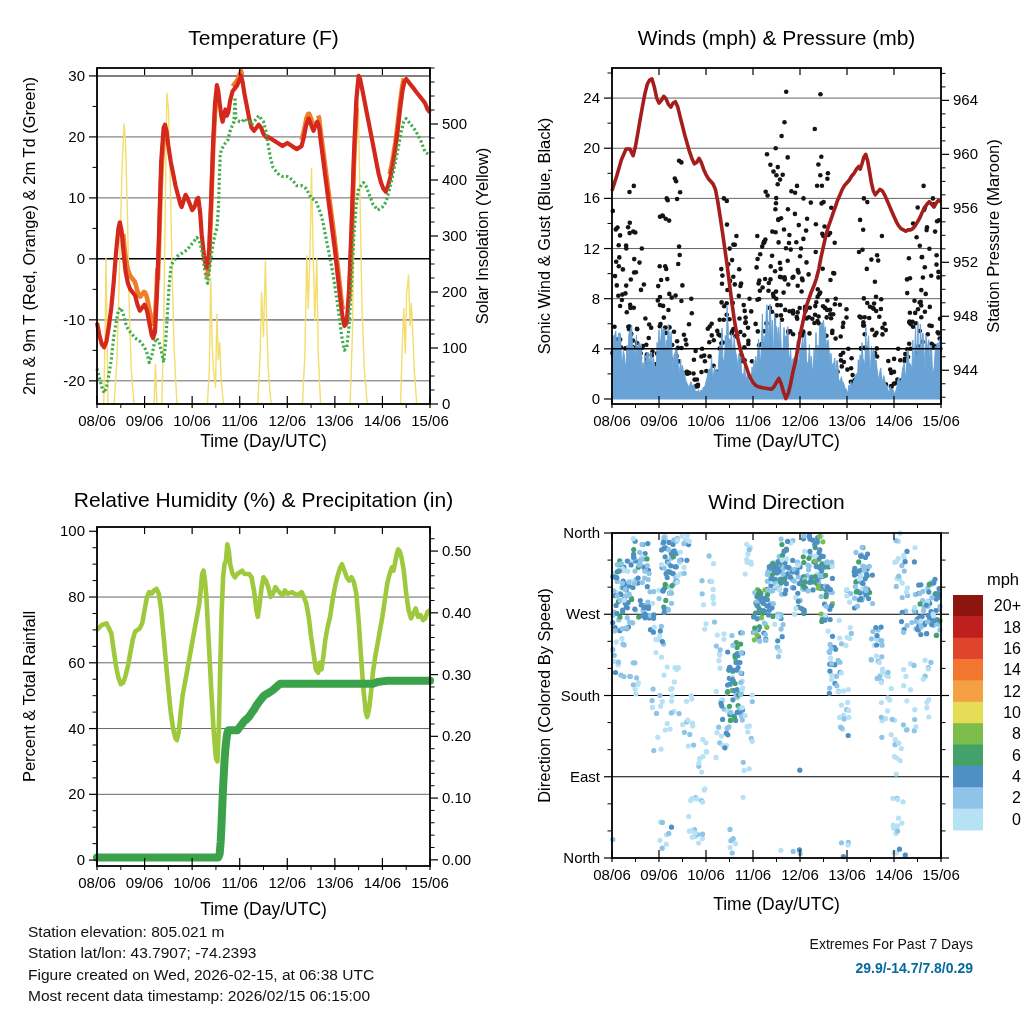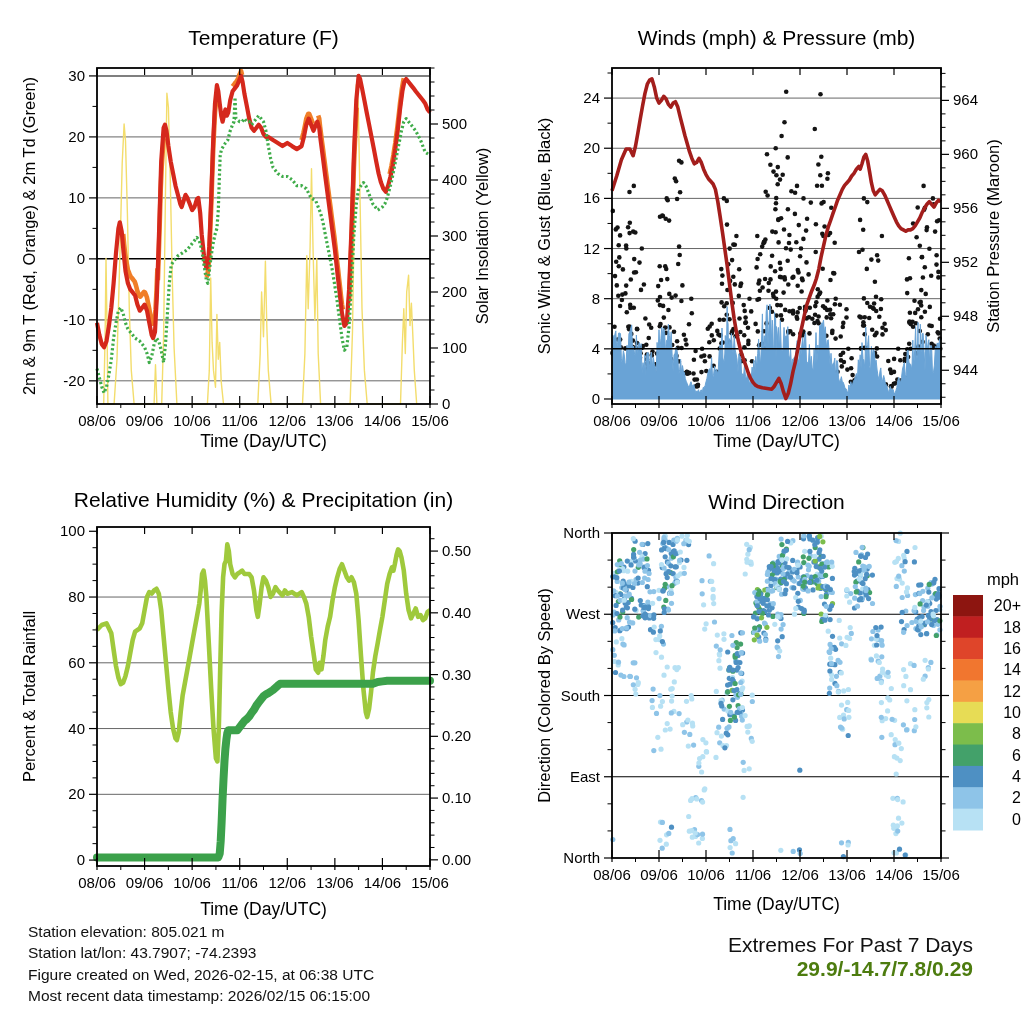--- a/index.html
+++ b/index.html
@@ -1,20 +1,20 @@
 <!DOCTYPE html>
 <html><head>
 <meta charset="utf-8">
 <style>
   html,body{margin:0;padding:0;background:#fff;}
   .page{position:relative;width:1024px;height:1024px;background:#fff;overflow:hidden;
         font-family:"Liberation Sans",sans-serif;}
   #charts{position:absolute;left:0;top:0;}
   .footer{position:absolute;left:28px;top:921px;font-size:15.5px;line-height:21.3px;color:#111;}
-  .extremes{position:absolute;right:51px;top:933px;text-align:right;font-size:21px;
+  .extremes{position:absolute;right:51px;top:933px;text-align:right;font-size:14px;
             line-height:23.5px;color:#111;}
   .extremes .vals{font-weight:bold;}
 </style>
 </head>
 <body>
 
 <div class="page">
   <svg id="charts" width="1024" height="1024">
       <g>
         <line x1="97" x2="430" y1="75.92740471869331" y2="75.92740471869331" stroke="#000000" stroke-width="1.1"></line>
@@ -2088,15 +2088,15 @@
 
   <div class="footer">
     <div>Station elevation: 805.021 m</div>
     <div>Station lat/lon: 43.7907; -74.2393</div>
     <div>Figure created on Wed, 2026-02-15, at 06:38 UTC</div>
     <div>Most recent data timestamp: 2026/02/15 06:15:00</div>
   </div>
 
   <div class="extremes">
     <div>Extremes For Past 7 Days</div>
-    <div class="vals" style="color: #4d7c0f;">29.9/-14.7/7.8/0.29</div>
+    <div class="vals" style="color: #0369a1;">29.9/-14.7/7.8/0.29</div>
   </div>
 </div>
 
 </body></html>

